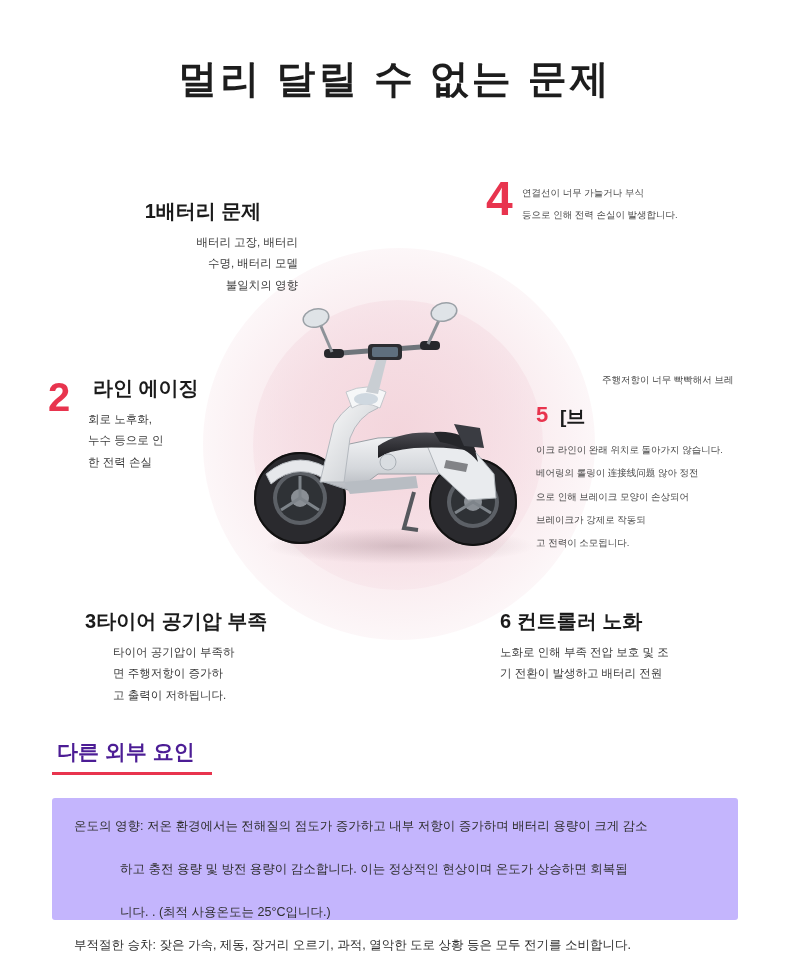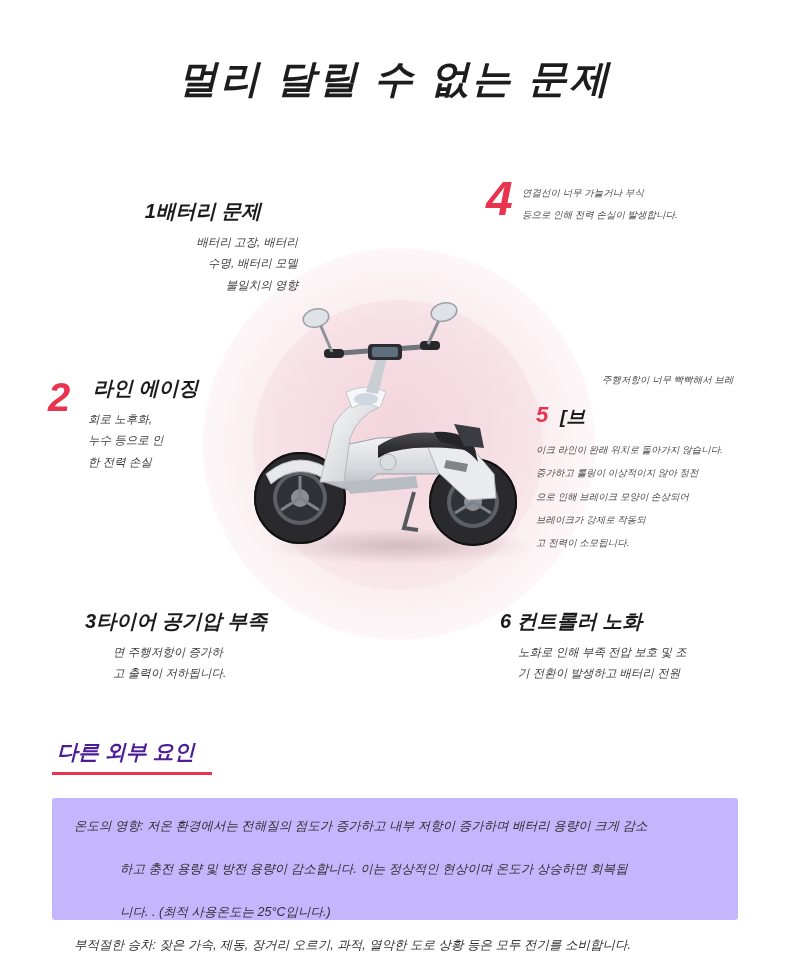--- a/index.html
+++ b/index.html
@@ -3,21 +3,21 @@
 <meta charset="utf-8">
 <style>
   * { box-sizing: border-box; margin: 0; padding: 0; }
   html, body {
     width: 790px; height: 956px;
     background: #ffffff;
     font-family: "Liberation Sans", sans-serif;
     color: #2b2b2b;
     overflow: hidden;
   }
-  .page { position: relative; width: 710px; height: 956px; font-style: italic; }
+  .page { position: relative; width: 710px; height: 956px; }
 
   
   .title {
     position: absolute;
     top: 52px; left: 0; width: 790px;
     text-align: center;
     font-size: 39px;
     font-weight: 700;
     letter-spacing: 3px;
     color: #1d1d1d;
@@ -100,21 +100,21 @@
     font-size: 22px; font-weight: 700; color: #e8344e;
   }
   .c5 .head { margin-left: 24px; font-size: 19px; color:#1b1b1b; }
   .c5 .pre {
     position: absolute; left: 66px; top: -30px;
     font-size: 9.5px; color: #4a4a4a; white-space: nowrap;
   }
   .c5 .body { margin-left: 0px; font-size: 9.5px; line-height: 2.45; color: #4a4a4a; margin-top: 8px; }
 
   .c6 { left: 500px; top: 608px; }
-  .c6 .body { margin-left: 18px; }
+  .c6 .body { }
 
   
   .section-title {
     position: absolute; left: 57px; top: 738px;
     font-size: 21px; font-weight: 700; color: #4c1d95;
     padding-bottom: 7px;
   }
   .section-underline {
     position: absolute; left: 52px; top: 772px;
     width: 160px; height: 3px; background: #e8344e;
@@ -253,40 +253,41 @@
       <div>누수 등으로 인</div>
       <div>한 전력 손실</div>
     </div>
   </div>
 
   <div class="callout c3">
     <div class="head">
       <span class="num">3</span><span>타이어 공기압 부족</span>
     </div>
     <div class="body">
+      <div>타이어 공기압이 부족하</div>
       <div>면 주행저항이 증가하</div>
       <div>고 출력이 저하됩니다.</div>
     </div>
   </div>
 
   <div class="callout c4">
     <div class="bignum">4</div>
     <div class="body">
       <div>연결선이 너무 가늘거나 부식</div>
       <div>등으로 인해 전력 손실이 발생합니다.</div>
     </div>
   </div>
 
   <div class="callout c5">
     <div class="pre">주행저항이 너무 빡빡해서 브레</div>
     <div class="bignum">5</div>
     <div class="head">[브</div>
     <div class="body">
       <div>이크 라인이 완래 위치로 돌아가지 않습니다.</div>
-      <div>증가하고 롤링이 이상적이지 않아 정전</div>
+      <div>베어링의 롤링이 连接线问题 않아 정전</div>
       <div>으로 인해 브레이크 모양이 손상되어</div>
       <div>브레이크가 강제로 작동되</div>
       <div>고 전력이 소모됩니다.</div>
     </div>
   </div>
 
   <div class="callout c6">
     <div class="head">
       <span class="num">6</span>&nbsp;<span>컨트롤러 노화</span>
     </div>

